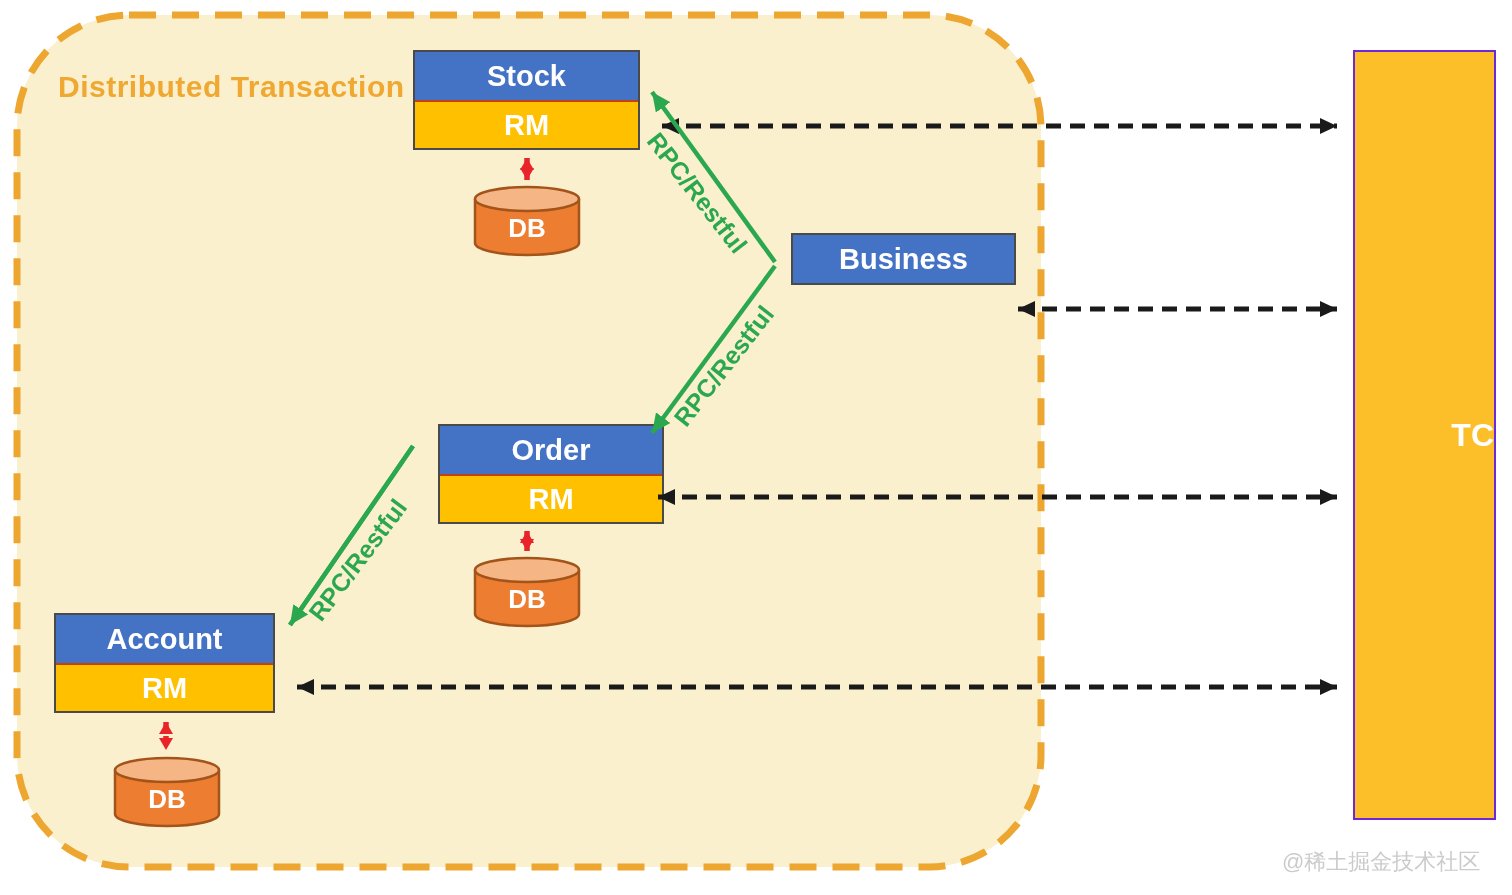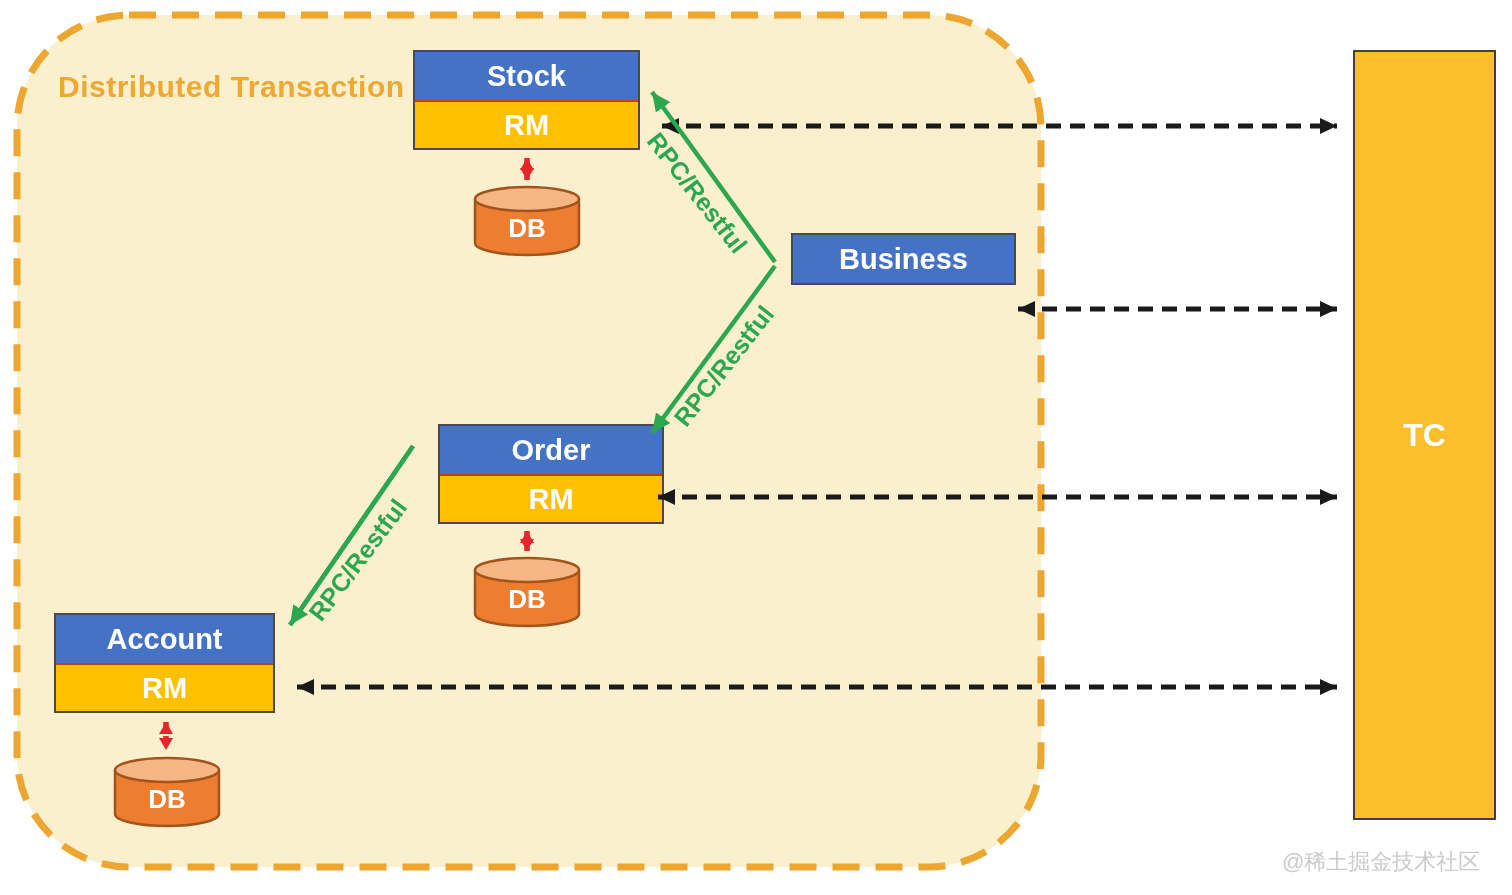--- a/index.html
+++ b/index.html
@@ -24,22 +24,22 @@
     display:flex;align-items:center;justify-content:center;flex:0 0 48px;
   }
   .svc-role{
     background:#FFC000;color:#ffffff;font-weight:bold;font-size:29px;
     display:flex;align-items:center;justify-content:center;flex:0 0 46px;
     border-top:2px solid #c2410c;
   }
   
   .tc-box{
     position:absolute;left:1353px;top:50px;width:143px;height:770px;
-    background:#FCBE29;border:2px solid #404040;box-sizing:border-box;
-    display:flex;align-items:center;justify-content:center;
+    background:#FCBE29;border:2px solid #6d28d9;box-sizing:border-box;
+    display:flex;align-items:center;justify-content:flex-end;
     color:#ffffff;font-weight:bold;font-size:32px;
   }
   
   .db-svg{position:absolute;}
   .db-label{
     font-family:"Liberation Sans",sans-serif;font-weight:bold;font-size:26px;fill:#ffffff;
   }
   
   .rpc-label{
     position:absolute;color:#2BA84F;font-weight:bold;font-size:25px;white-space:nowrap;

